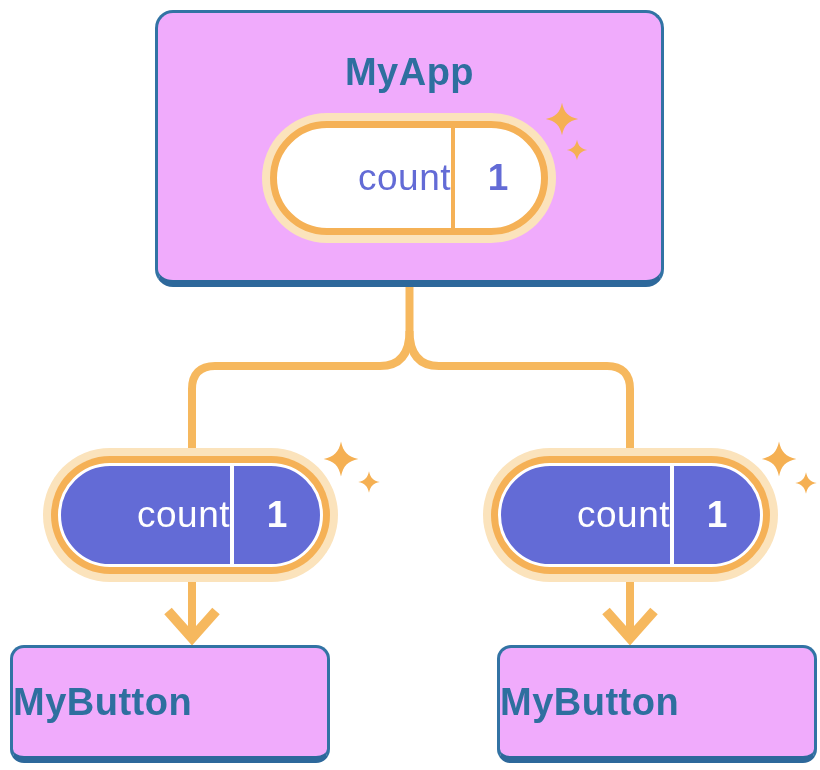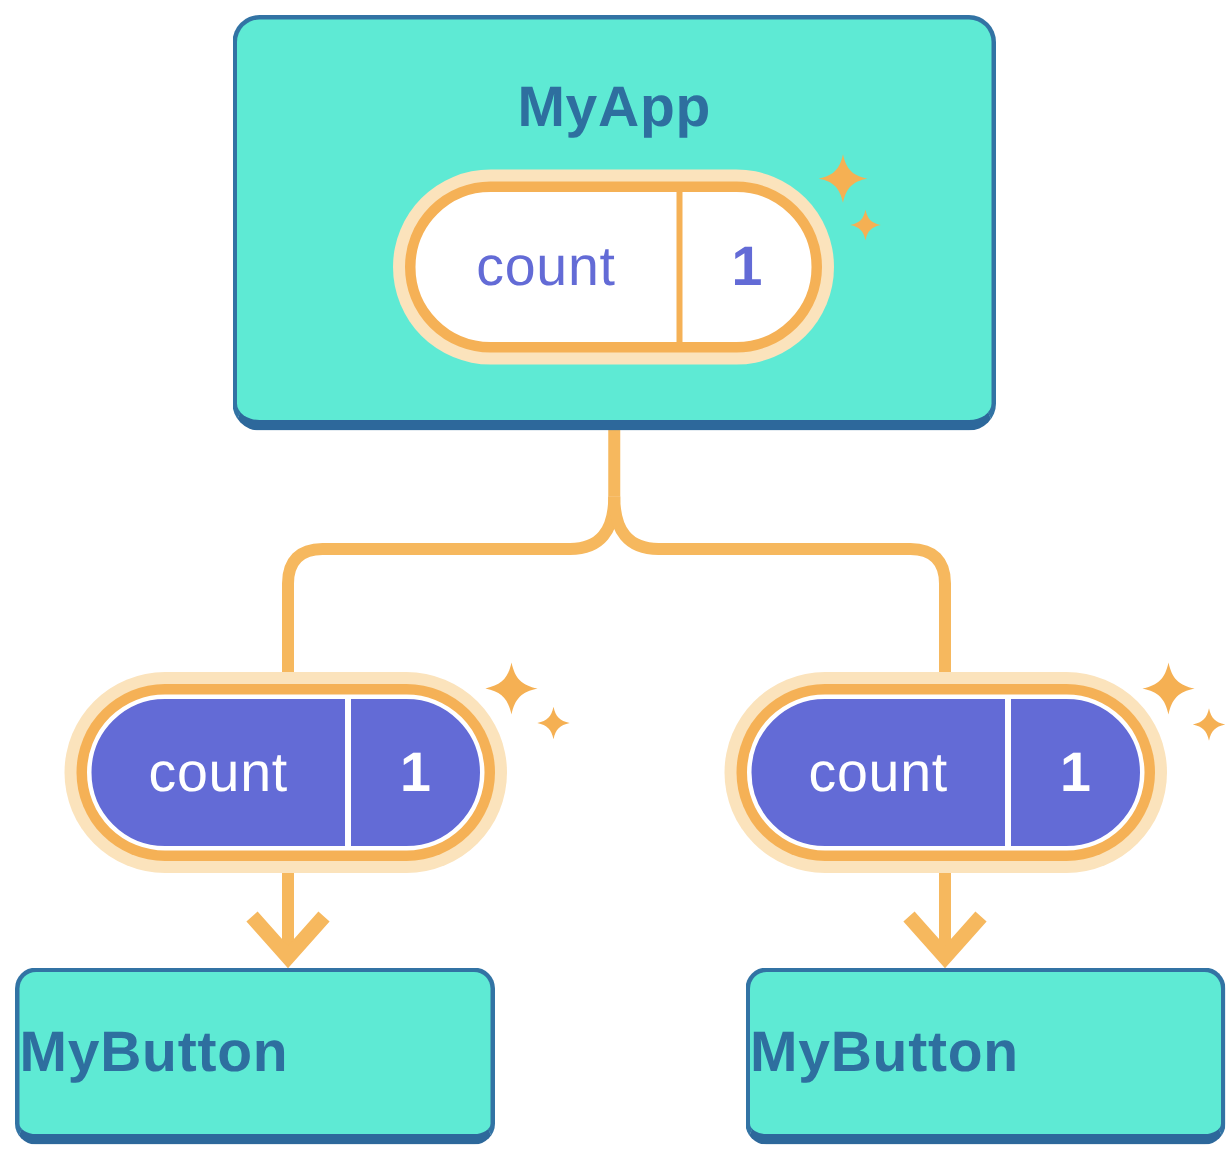--- a/index.html
+++ b/index.html
@@ -10,21 +10,21 @@
     position:relative;
     overflow:hidden;
   }
   .canvas{position:absolute;left:0;top:0;width:820px;height:770px;}
   svg.layer{position:absolute;left:0;top:0;pointer-events:none;}
 
   
   .card{
     position:absolute;
     box-sizing:border-box;
-    background:#5eead4;
+    background:#f0abfc;
     border:3px solid #3273A4;
     border-bottom:7px solid #2D689B;
   }
   .card--root{
     left:155px;top:10px;width:509px;height:277px;
     border-radius:18px;
   }
   .card--child{
     width:320px;height:118px;top:645px;
     border-radius:14px;
@@ -61,21 +61,21 @@
     background:#636BD6;
     border:3px solid #ffffff;
     box-shadow:0 0 0 7px #F5B156, 0 0 0 15px #FBE3BC;
   }
   .pill--solid-left{left:58px;}
   .pill--solid-right{left:498px;}
   .pill--solid .pill-label,.pill--solid .pill-value{color:#ffffff;}
   .pill--solid .pill-cell--value{border-left:4px solid #ffffff;}
 
   .pill-cell{display:flex;align-items:center;justify-content:center;}
-  .pill-cell--label{flex:1;}
+  .pill-cell--label{flex:1;justify-content:flex-end;}
   .pill-cell--value{width:86px;}
   .pill-label{font-size:37px;font-weight:500;letter-spacing:.5px;}
   .pill-value{font-size:37px;font-weight:700;}
 
   .connector{stroke:#F6B85E;fill:none;}
   .connector--line{stroke-width:8px;}
   .connector--head{stroke-width:10px;stroke-linejoin:miter;}
   .sparkle{fill:#F5B053;}
 </style>
 </head>

